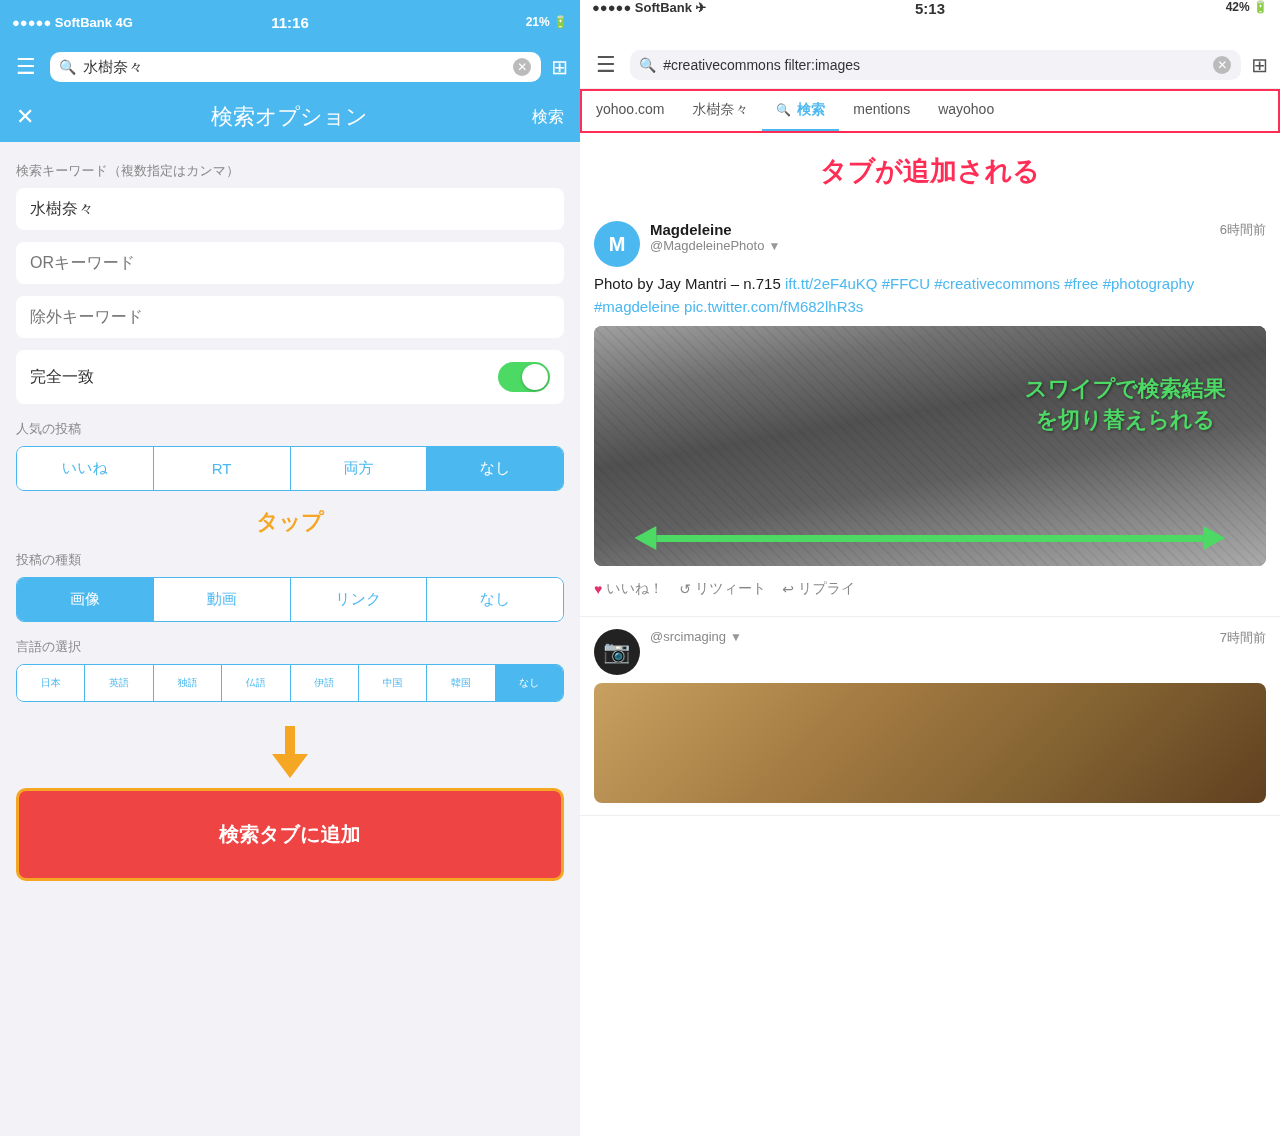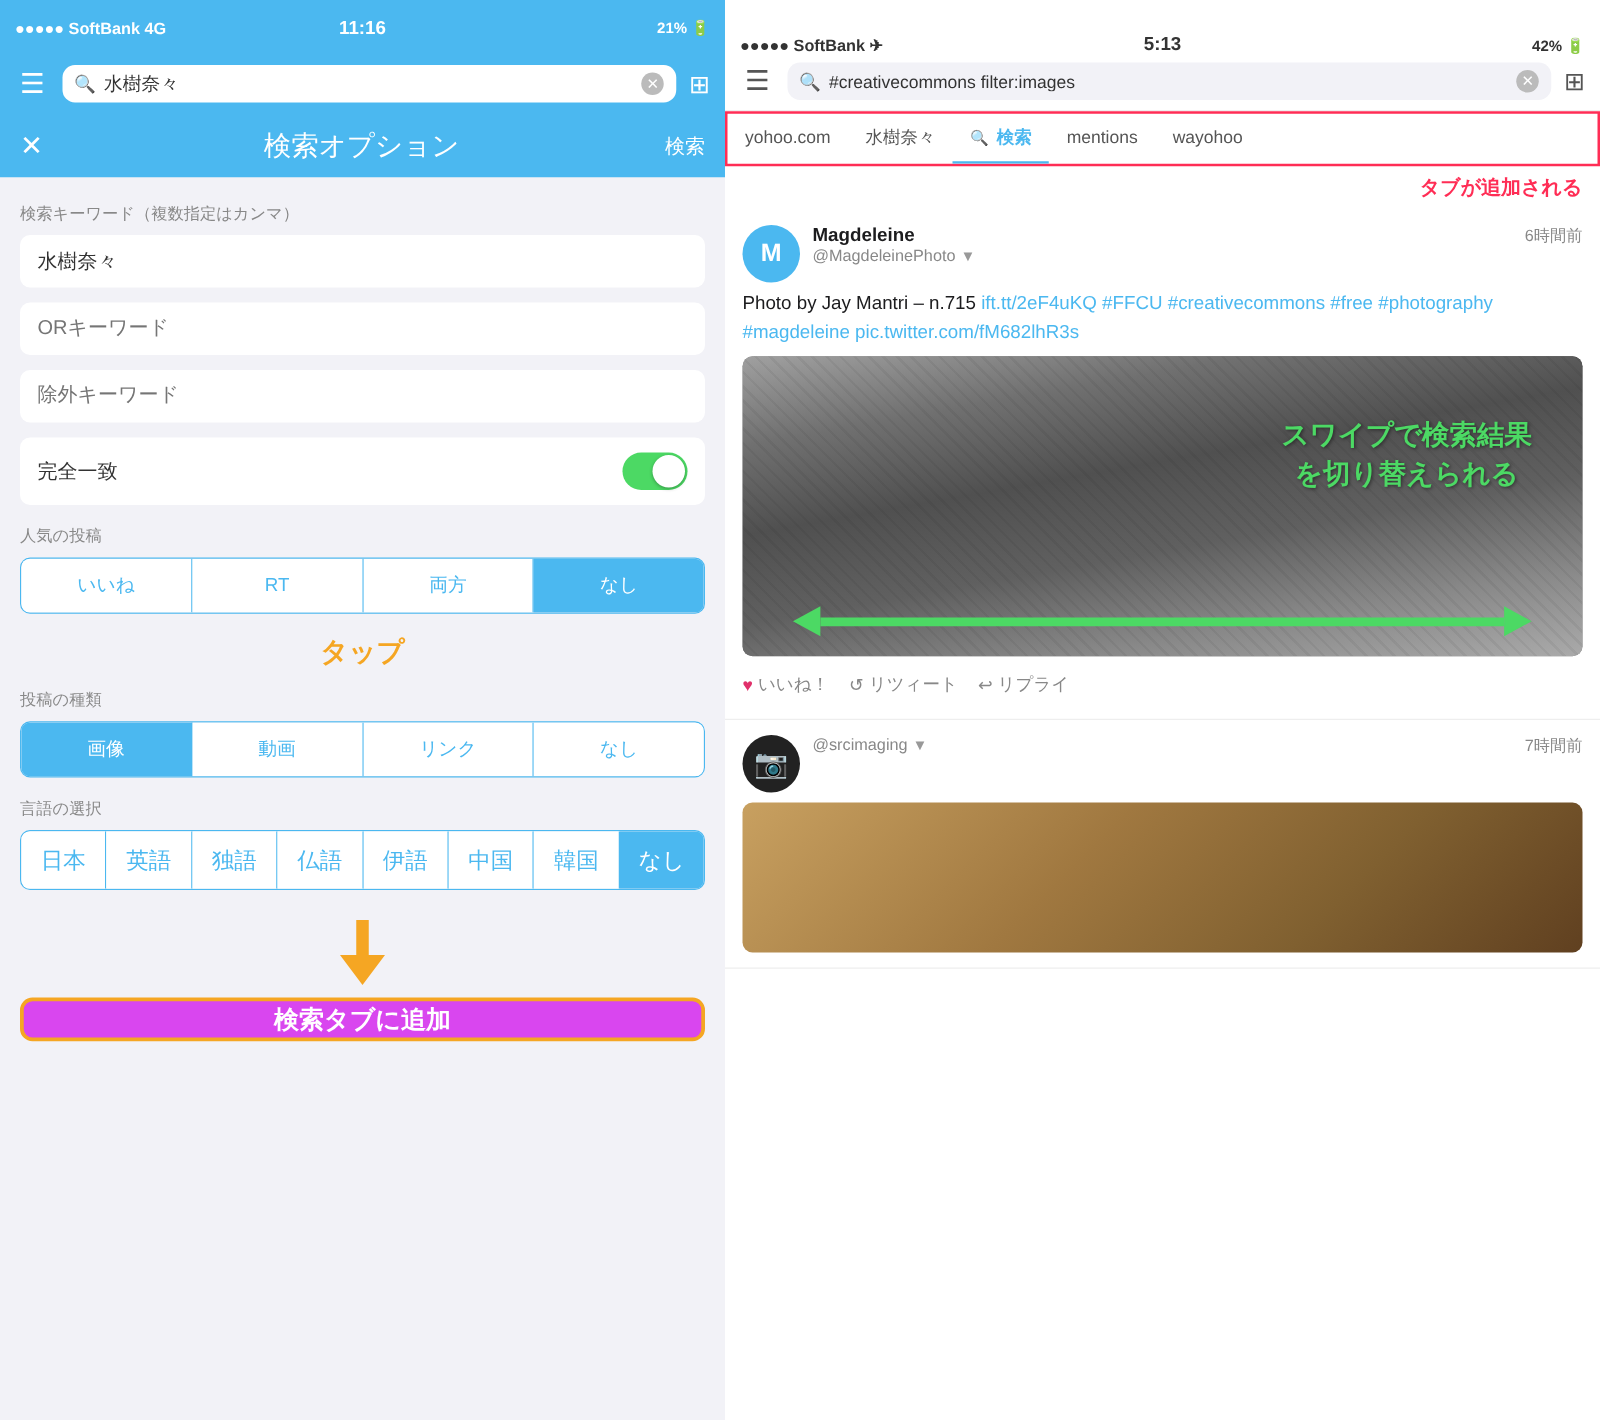--- a/index.html
+++ b/index.html
@@ -215,39 +215,39 @@
       display: flex;
       border-radius: 8px;
       overflow: hidden;
       border: 1.5px solid #4bb8f0;
       margin-bottom: 24px;
     }
     .lang-btn {
       flex: 1;
       padding: 11px 0;
       text-align: center;
-      font-size: 18px;
+      font-size: 10px;
       cursor: pointer;
       background: white;
       color: #4bb8f0;
       border: none;
       border-right: 1.5px solid #4bb8f0;
     }
     .lang-btn:last-child { border-right: none; }
     .lang-btn.active {
       background: #4bb8f0;
       color: white;
     }
 
     .add-tab-btn {
       width: 100%;
-      background: #d946ef;
+      background: #ef4444;
       border: 3px solid #f5a623;
       border-radius: 10px;
-      padding: 1px;
+      padding: 30px;
       font-size: 20px;
       font-weight: 700;
       color: white;
       cursor: pointer;
       text-align: center;
     }
 
     
     .right-panel {
       width: 700px;
@@ -255,21 +255,21 @@
       background: white;
       display: flex;
       flex-direction: column;
       position: relative;
     }
 
     .status-bar-right {
       background: white;
       height: 44px;
       display: flex;
-      align-items: flex-end;
+      align-items: flex-start;
       padding: 0 12px;
       font-size: 13px;
       font-weight: 600;
       color: #333;
     }
     .status-bar-right .carrier { flex: 1; color: #333; }
     .status-bar-right .time { flex: 1; text-align: center; font-size: 15px; font-weight: 700; }
     .status-bar-right .icons { flex: 1; text-align: right; font-size: 12px; }
 
     .search-bar-right {
@@ -552,21 +552,21 @@
         <path d="M60,70 C60,50 80,30 110,20" stroke="#ff2d55" stroke-width="3" fill="none" marker-end="url(#arrowhead)"></path>
         <defs>
           <marker id="arrowhead" markerWidth="8" markerHeight="8" refX="0" refY="3" orient="auto">
             <path d="M0,0 L0,6 L8,3 z" fill="#ff2d55"></path>
           </marker>
         </defs>
       </svg>
     </div>
   </div>
 
-  <div class="tab-add-annotation" style="color:#ff2d55;padding:7px 14px;text-align:right;font-size:16px;font-weight:800;">タブが追加される</div>
+  <div class="tab-add-annotation" style="color:#ff2d55;padding:20px 14px;font-size:27px;font-weight:800;">タブが追加される</div>
 
   <div class="tweet-item">
     <div class="tweet-header">
       <div class="avatar">M</div>
       <div class="tweet-meta">
         <div class="tweet-name">Magdeleine</div>
         <div class="tweet-handle-row">
           <span class="tweet-handle">@MagdeleinePhoto</span>
           <span style="color:#999;font-size:12px;">▼</span>
         </div>

